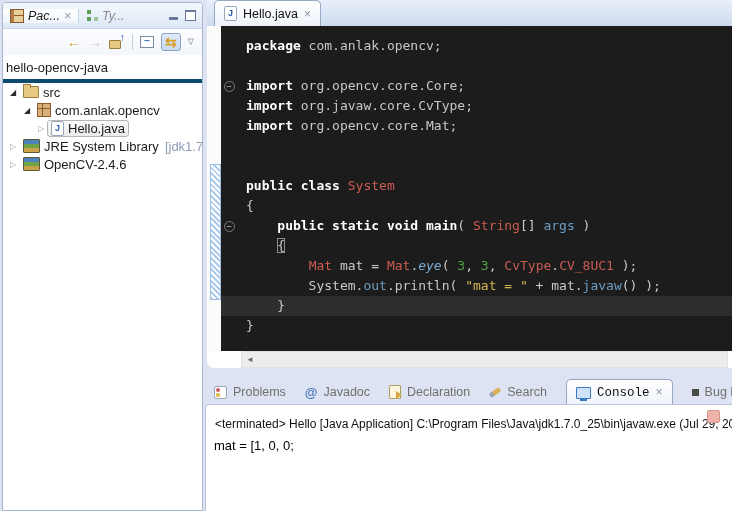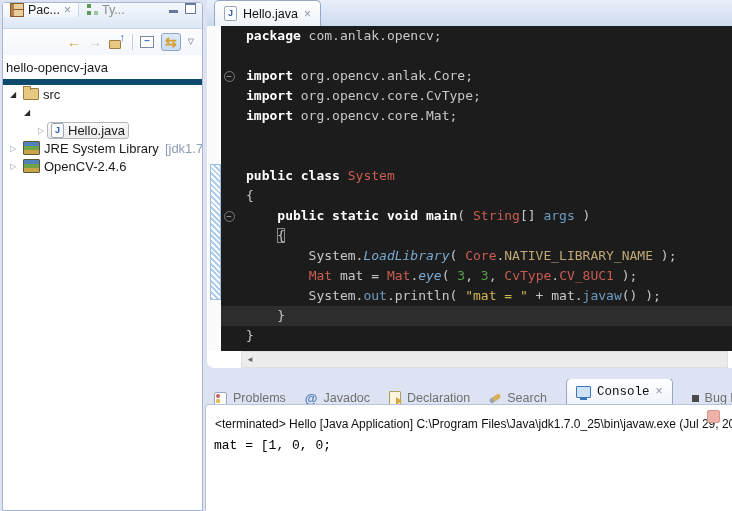--- a/index.html
+++ b/index.html
@@ -4,21 +4,21 @@
 <style>
   html,body{margin:0;padding:0;}
   body{width:732px;height:511px;overflow:hidden;background:#dde3f2;
        font-family:"Liberation Sans",sans-serif;position:relative;}
   .wb{position:absolute;inset:0;}
 
   
   .left-card{position:absolute;left:2px;top:2px;width:199px;bottom:0;background:#fff;
              border:1px solid #a9b6cf;border-radius:4px 4px 0 0;overflow:hidden;}
   .view-tabs{height:25px;background:linear-gradient(#f4f8fd,#dde8f6);
-             border-bottom:1px solid #c9d5e8;display:flex;align-items:flex-start;font-size:12.5px;}
+             border-bottom:1px solid #c9d5e8;display:flex;align-items:center;font-size:12.5px;font-style:italic;}
   .vtab{display:flex;align-items:center;gap:4px;padding:0 7px;color:#8b8b8b;}
   .vtab.active{background:linear-gradient(#ffffff,#f0f5fb);border-right:1px solid #c9d5e8;color:#1b1b1b;}
   .xclose{color:#8a93a3;font-size:12px;line-height:1;cursor:default;}
   .winbtns{margin-left:auto;display:flex;align-items:center;gap:7px;padding-right:6px;}
   .wbtn-min{width:9px;height:3px;background:#69789a;margin-top:6px;}
   .wbtn-max{width:9px;height:8px;border:1px solid #69789a;border-top:2px solid #69789a;background:#fff;}
 
   .view-toolbar{height:26px;display:flex;justify-content:flex-end;align-items:center;gap:7px;
                 padding:0 8px;background:linear-gradient(#fdfdfe,#f3f6fb);}
   .tb{font-size:14px;line-height:1;}
@@ -29,21 +29,21 @@
                  background:#e7c981;border:1px solid #9a7d3f;border-radius:1px;}
   .tb-up::after{content:"↑";position:absolute;right:0;top:-3px;color:#3a6fbf;font-size:11px;font-weight:bold;}
   .tbsep{width:1px;height:16px;background:#c6cedd;}
   .tb-collapse{width:12px;height:10px;border:1px solid #7a8aa0;background:#fff;color:#3a6fbf;
                font-size:10px;line-height:8px;text-align:center;font-weight:bold;}
   .tb-link{color:#d89e2e;font-weight:bold;border:1px solid #8fa3c0;border-radius:3px;
            background:linear-gradient(#dfeafa,#c7dbf3);padding:1px 3px;}
   .tb-menu{color:#5a6b8c;font-size:8px;}
 
   .tree{font-size:13px;color:#1b1b1b;padding-top:3px;}
-  .project-row{padding:2px 4px 4px 3px;border-bottom:6px solid #0c4a6e;white-space:nowrap;}
+  .project-row{padding:2px 4px 4px 3px;border-bottom:4px solid #0c4a6e;white-space:nowrap;}
   .trow{height:18px;display:flex;align-items:center;white-space:nowrap;overflow:hidden;}
   .arrow{width:12px;flex:none;text-align:center;font-size:8px;}
   .arrow.exp{color:#2b2b2b;}
   .arrow.col{color:#9aa4b2;}
   .lblwrap{display:flex;align-items:center;gap:4px;padding:0 3px;border:1px solid transparent;}
   .lblwrap.sel{border:1px solid #b5b5b5;border-radius:3px;background:linear-gradient(#fbfbfb,#ebebeb);}
   .tsuffix{color:#8d9cb5;margin-left:2px;}
   .tic{flex:none;display:inline-block;position:relative;}
   .ic-source-folder{width:14px;height:10px;background:#e7c981;border:1px solid #9a7d3f;border-radius:1px;}
   .ic-source-folder::before{content:"";position:absolute;left:-1px;top:-3px;width:6px;height:3px;
@@ -67,21 +67,21 @@
   .etab-strip{height:26px;background:linear-gradient(#e9effa,#ccdaee);border-bottom:1px solid #ffffff;
               display:flex;align-items:stretch;}
   .etab{margin-left:7px;background:linear-gradient(#ffffff,#eef3fa);border:1px solid #96a8c4;border-bottom:none;
         border-radius:5px 5px 0 0;display:flex;align-items:center;gap:6px;padding:0 9px;
         font-size:12.5px;color:#111;}
   .editor-card{position:absolute;top:26px;left:0;right:0;bottom:0;background:#fff;border-radius:0 0 0 7px;}
   .ruler{position:absolute;left:1px;top:0;width:13px;bottom:17px;background:#fbfbfb;}
   .range-indicator{position:absolute;left:2px;width:9px;top:138px;height:134px;border:1px solid #9cc0e4;
       background-image:repeating-linear-gradient(45deg,#aecdec 0,#aecdec 2px,#ffffff 2px,#ffffff 4px);}
   .codewrap{position:absolute;left:14px;right:0;top:0;bottom:17px;background:#1c1c1c;
-            overflow:hidden;padding-top:0;}
+            overflow:hidden;padding-top:10px;}
   .cl{height:20px;line-height:20px;white-space:pre;font-family:"DejaVu Sans Mono",monospace;
       font-size:13px;padding-left:2px;}
   .cl.hl{background:#2d2d2d;}
   .fold{display:inline-block;width:12px;margin-right:11px;text-align:center;}
   .fm{display:inline-block;width:9px;height:9px;border:1px solid #7d7d7d;border-radius:50%;
       color:#b5b5b5;font-size:9px;line-height:8px;vertical-align:1px;background:#1c1c1c;}
   .k{color:#ffffff;font-weight:bold;}
   .p{color:#c8c8c8;}
   .t{color:#cb5d51;}
   .f{color:#6d9dc3;margin-top:46px;}
@@ -89,21 +89,21 @@
   .n{color:#55a049;}
   .s{color:#d4b54e;}
   .c{color:#bfa873;}
   .bx{color:#c8c8c8;box-shadow:inset 0 0 0 1px #8e8e8e;}
   .hscroll{position:absolute;left:14px;right:0;bottom:0;height:17px;background:#fff;display:flex;align-items:center;}
   .htrack{flex:1;height:15px;margin:0 4px 0 20px;background:#ececec;border:1px solid #e0e0e0;
           display:flex;align-items:center;}
   .harrow{color:#6a6a6a;font-size:8px;padding-left:4px;}
 
   
-  .bottom-tabs{position:absolute;left:205px;top:379px;right:0;height:26px;display:flex;align-items:flex-end;
+  .bottom-tabs{position:absolute;left:205px;top:379px;right:0;height:26px;display:flex;align-items:center;
                gap:19px;font-size:12.5px;color:#707070;padding-left:9px;overflow:hidden;white-space:nowrap;}
   .btab{display:flex;align-items:center;gap:6px;flex:none;}
   .btab.active{background:linear-gradient(#ffffff,#eef3fa);border:1px solid #96a8c4;border-bottom:none;
                border-radius:5px 5px 0 0;padding:4px 9px;color:#111;height:18px;font-family:Liberation Mono, monospace;}
   .bic{display:inline-block;position:relative;flex:none;}
   .bic-problems{width:11px;height:11px;background:#fdfdfd;border:1px solid #98a8bc;border-radius:2px;}
   .bic-problems::before{content:"";position:absolute;left:1px;top:1px;width:4px;height:4px;
                         background:#d05c5c;border-radius:50%;}
   .bic-problems::after{content:"";position:absolute;left:1px;bottom:1px;width:4px;height:4px;
                        background:#e0c050;border-radius:1px;}
@@ -114,21 +114,21 @@
   .bic-search{width:12px;height:5px;background:linear-gradient(90deg,#9aa4b0 0 4px,#d8b05a 4px);
               border-radius:2px;transform:rotate(-35deg);}
   .bic-console{width:13px;height:10px;border:1px solid #3b76c0;background:#cfe2f8;border-radius:1px;}
   .bic-console::after{content:"";position:absolute;left:3px;bottom:-3px;width:7px;height:2px;background:#3b76c0;}
   .bic-square{width:7px;height:7px;background:#4a4a4a;}
   .console-card{position:absolute;left:205px;top:404px;right:0;bottom:0;background:#fff;
                 border:1px solid #b9c4da;border-right:none;border-bottom:none;border-radius:4px 0 0 0;}
   .terminate-btn{position:absolute;right:12px;top:5px;width:11px;height:11px;background:#eeb2aa;
                  border:1px solid #d9958c;border-radius:2px;}
   .chead{font-size:12px;color:#111;padding:12px 0 3px 9px;white-space:nowrap;overflow:hidden;}
-  .cbody{font-family:Liberation Mono, monospace;font-size:13px;color:#000;
+  .cbody{font-family:Liberation Sans, sans-serif;font-size:13px;color:#000;
          padding:2px 0 0 8px;line-height:19px;}
   .cline{white-space:pre;}
 </style>
 </head>
 <body>
 
 <div class="wb">
 
   <div class="left-card">
     <div class="view-tabs">
@@ -159,20 +159,24 @@
       <div class="project-row">hello-opencv-java</div>
     <div class="trow" style="padding-left: 4px;">
           <span class="arrow exp">◢</span>
           <span class="lblwrap">
             <span class="tic ic-source-folder"></span>
             <span class="tlabel">src</span>
           </span>
         </div>
         <div class="trow" style="padding-left: 18px;">
           <span class="arrow exp">◢</span>
+          <span class="lblwrap">
+            <span class="tic ic-package"></span>
+            <span class="tlabel">com.anlak.opencv</span>
+          </span>
         </div>
         <div class="trow" style="padding-left: 32px;">
           <span class="arrow col">▷</span>
           <span class="lblwrap sel">
             <span class="tic ic-java-file">J</span>
             <span class="tlabel">Hello.java</span>
           </span>
         </div>
         <div class="trow" style="padding-left: 4px;">
           <span class="arrow col">▷</span>
@@ -200,30 +204,29 @@
         <span class="xclose">×</span>
       </div>
     </div>
     <div class="editor-card">
       <div class="ruler">
         <div class="range-indicator"></div>
       </div>
       <div class="codewrap">
           <div class="cl"><span class="fold"></span><span class="k">package</span><span class="p"> com.anlak.opencv;</span></div>
           <div class="cl"><span class="fold"></span></div>
-          <div class="cl"><span class="fold"><span class="fm">−</span></span><span class="k">import</span><span class="p"> org.opencv.anlak.Core;</span></div>
-          <div class="cl"><span class="fold"></span><span class="k">import</span><span class="p"> org.opencv.core.CvType;</span></div>
+          <div class="cl"><span class="fold"><span class="fm">−</span></span><span class="k">import</span><span class="p"> org.opencv.core.Core;</span></div>
+          <div class="cl"><span class="fold"></span><span class="k">import</span><span class="p"> org.javaw.core.CvType;</span></div>
           <div class="cl"><span class="fold"></span><span class="k">import</span><span class="p"> org.opencv.core.Mat;</span></div>
           <div class="cl"><span class="fold"></span></div>
           <div class="cl"><span class="fold"></span></div>
           <div class="cl"><span class="fold"></span><span class="k">public class</span><span class="p"> </span><span class="t">System</span></div>
           <div class="cl"><span class="fold"></span><span class="p">{</span></div>
           <div class="cl"><span class="fold"><span class="fm">−</span></span><span class="p">    </span><span class="k">public static void main</span><span class="p">( </span><span class="t">String</span><span class="p">[] </span><span class="f">args</span><span class="p"> )</span></div>
           <div class="cl"><span class="fold"></span><span class="p">    </span><span class="bx">{</span></div>
-          <div class="cl"><span class="fold"></span><span class="p">        System.</span><span class="sm">LoadLibrary</span><span class="p">( </span><span class="t">Core</span><span class="p">.</span><span class="c">NATIVE_LIBRARY_NAME</span><span class="p"> );</span></div>
           <div class="cl"><span class="fold"></span><span class="p">        </span><span class="t">Mat</span><span class="p"> mat = </span><span class="t">Mat</span><span class="p">.</span><span class="sm">eye</span><span class="p">( </span><span class="n">3</span><span class="p">, </span><span class="n">3</span><span class="p">, </span><span class="t">CvType</span><span class="p">.</span><span class="t">CV_8UC1</span><span class="p"> );</span></div>
           <div class="cl"><span class="fold"></span><span class="p">        System.</span><span class="f">out</span><span class="p">.println( </span><span class="s">"mat = "</span><span class="p"> + mat.</span><span class="f">javaw</span><span class="p">() );</span></div>
           <div class="cl hl"><span class="fold"></span><span class="p">    }</span></div>
           <div class="cl"><span class="fold"></span><span class="p">}</span></div>
         </div>
       <div class="hscroll">
         <div class="htrack">
           <span class="harrow">◄</span>
         </div>
       </div>

